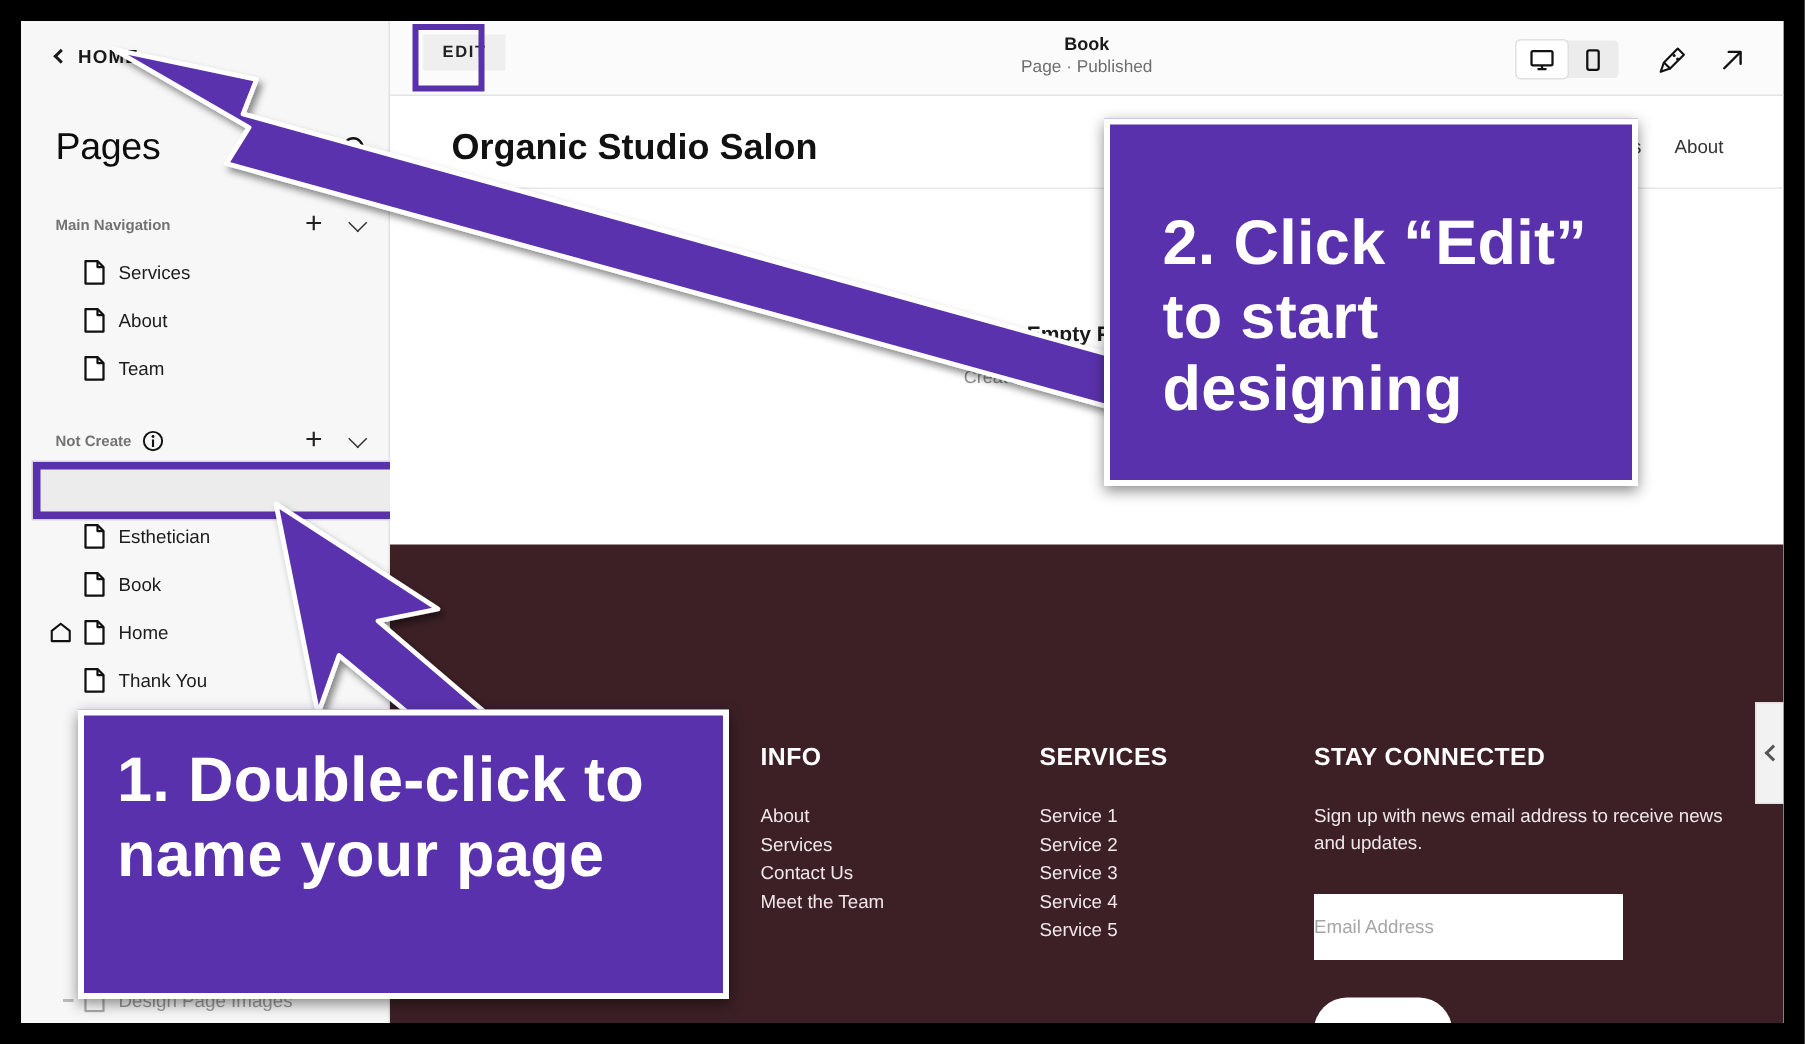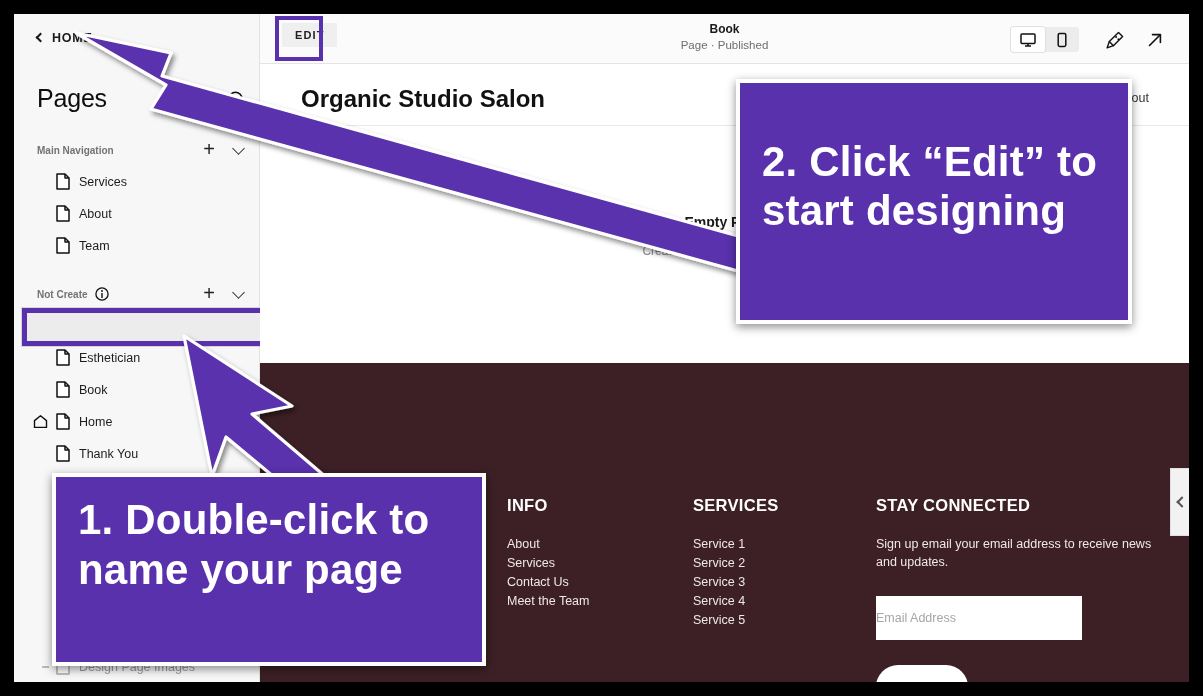--- a/index.html
+++ b/index.html
@@ -200,22 +200,22 @@
     position: absolute;
     background: #5a31ad;
     border: 4px solid #fff;
     box-shadow: 0 3px 9px rgba(0,0,0,.45);
     color: #fff;
     font-weight: bold;
     letter-spacing: .2px;
     z-index: 40;
   }
   .callout.two {
-    left: 722px; top: 65px; width: 396px; height: 245px;
-    padding: 55px 28px 0 22px;
+    left: 722px; top: 65px; width: 356px; height: 245px;
+    padding: 55px 28px 0 35px;
     font-size: 42px; line-height: 1.16;
   }
   .callout.one {
     left: 38px; top: 459px; width: 434px; height: 193px;
     padding: 18px 22px 0 22px;
     font-size: 42px; line-height: 1.18;
   }
 
   .arrow-layer {
     position: absolute; left: 0; top: 0; width: 1175px; height: 668px;
@@ -435,21 +435,21 @@
           <li>Service 1</li>
           <li>Service 2</li>
           <li>Service 3</li>
           <li>Service 4</li>
           <li>Service 5</li>
         </ul>
       </div>
 
       <div class="f-col stay">
         <div class="ch">STAY CONNECTED</div>
-        <div class="stay-desc">Sign up email your email address to receive news and updates.</div>
+        <div class="stay-desc">Sign up with news email address to receive news and updates.</div>
         <div class="email-input">Email Address</div>
         <div class="signup-btn">Sign Up</div>
       </div>
     </div>
 
     <div class="collapse-handle">
       <span class="ch2"></span>
     </div>
   </div>
 

